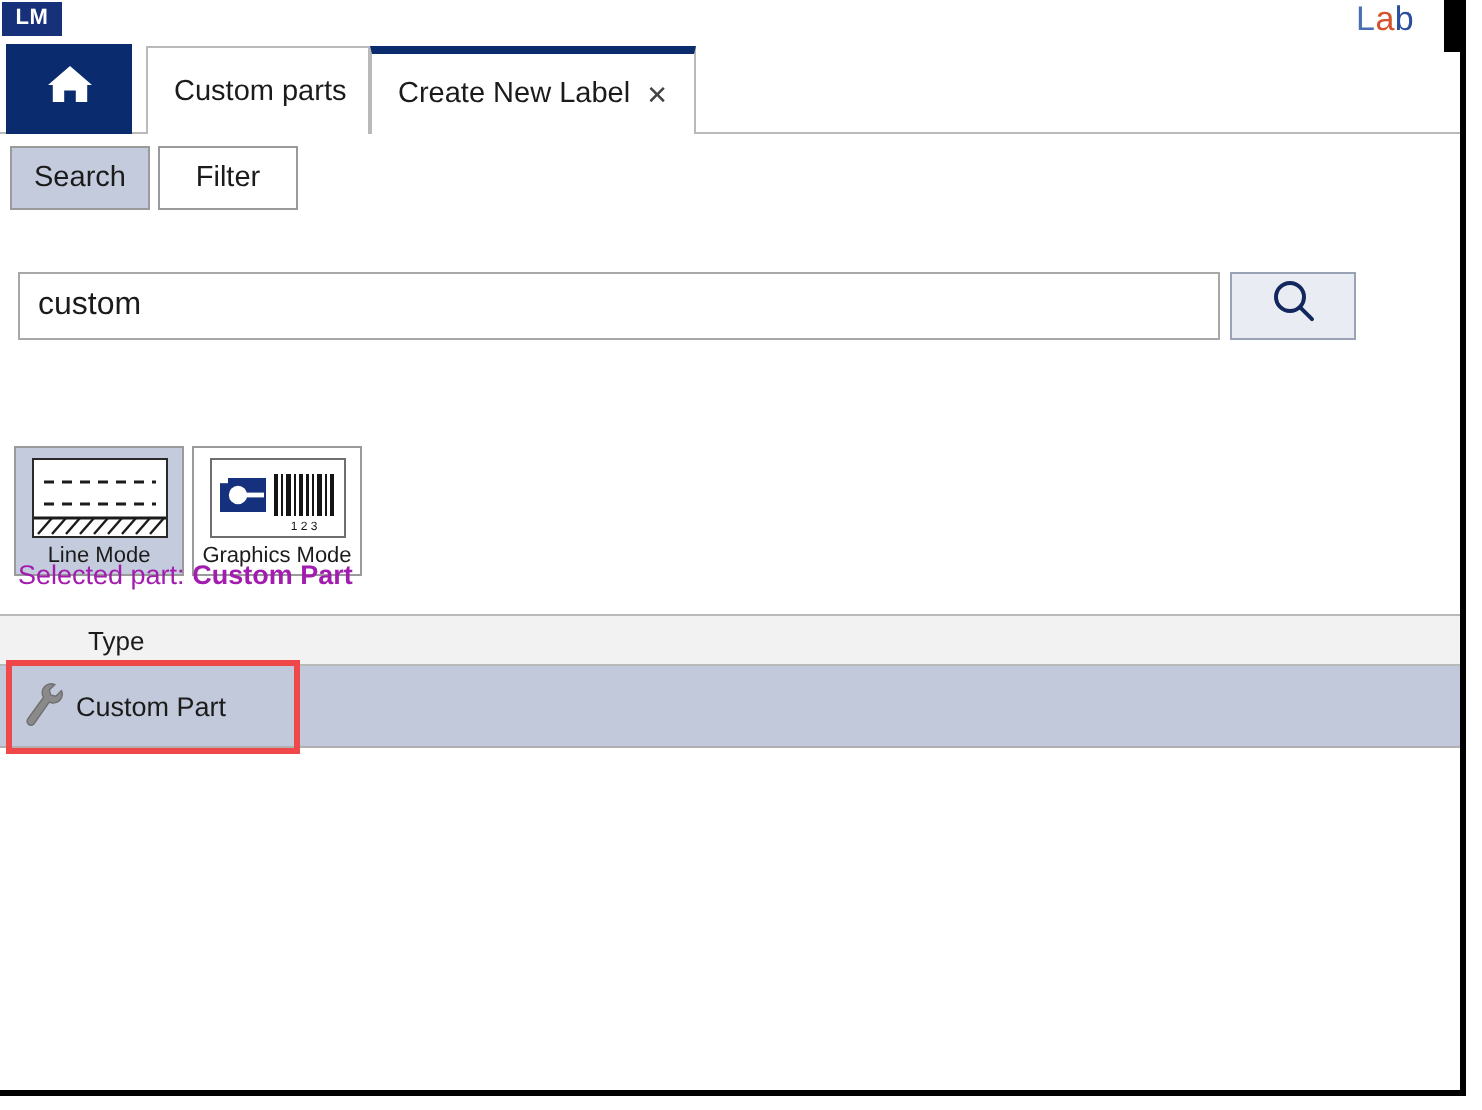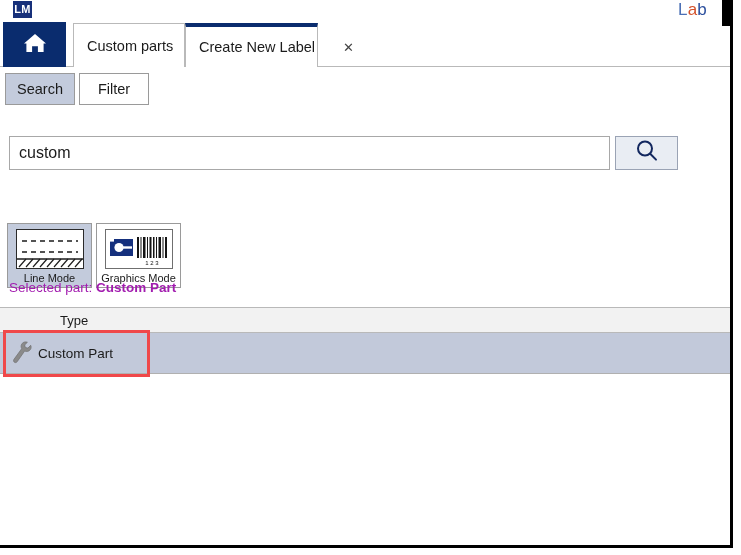--- a/index.html
+++ b/index.html
@@ -35,31 +35,30 @@
     left: 0;
     top: 0;
     width: 733px;
     height: 22px;
     background: #ffffff;
   }
   #lm-logo {
     position: absolute;
     left: 1px;
     top: 1px;
-    width: 19px;
+    width: 30px;
     height: 17px;
     background: #17307a;
     color: #ffffff;
     font-size: 11px;
     font-weight: bold;
     letter-spacing: 0.3px;
     line-height: 17px;
     text-align: center;
     font-family: "Liberation Sans", sans-serif;
-    margin-left: 12px;
   }
   #brand-text {
     position: absolute;
     right: 26px;
     top: 0px;
     font-size: 17px;
     line-height: 20px;
     letter-spacing: 0.2px;
     white-space: nowrap;
   }
@@ -117,21 +116,21 @@
     box-sizing: border-box;
     display: flex;
     align-items: center;
     cursor: pointer;
   }
   .tab.active {
     border-top: 4px solid #0a2c6e;
     z-index: 3;
   }
   #tab-custom-parts { left: 73px; width: 112px; gap: 42px; }
-  #tab-create-new-label { left: 185px; width: 133px; gap: 20px; }
+  #tab-create-new-label { left: 185px; width: 163px; }
   .tab-label {
     font-size: 14.5px;
     color: #1b1b1b;
     padding-left: 13px;
     white-space: nowrap;
   }
   .tab-close {
     font-size: 13px;
     color: #444444;
     padding: 0 11px 0 8px;
@@ -287,21 +286,21 @@
   .th {
     position: absolute;
     top: 0;
     height: 25px;
     line-height: 25px;
     font-size: 13px;
     color: #1b1b1b;
     padding-left: 6px;
     box-sizing: border-box;
   }
-  #th-type { left: 16px; width: 36px; padding-left: 44px; }
+  #th-type { left: 0; width: 36px; padding-left: 44px; }
   #th-part-name { left: 36px; width: 519px; border-left: 1px solid #c8c8c8; }
   #th-family { left: 555px; width: 178px; border-left: 1px solid #c8c8c8; }
 
   #table-row-custom-part {
     position: relative;
     height: 40px;
     background: #c2c9da;
     border-bottom: 1px solid #b0b0b0;
     cursor: pointer;
   }

